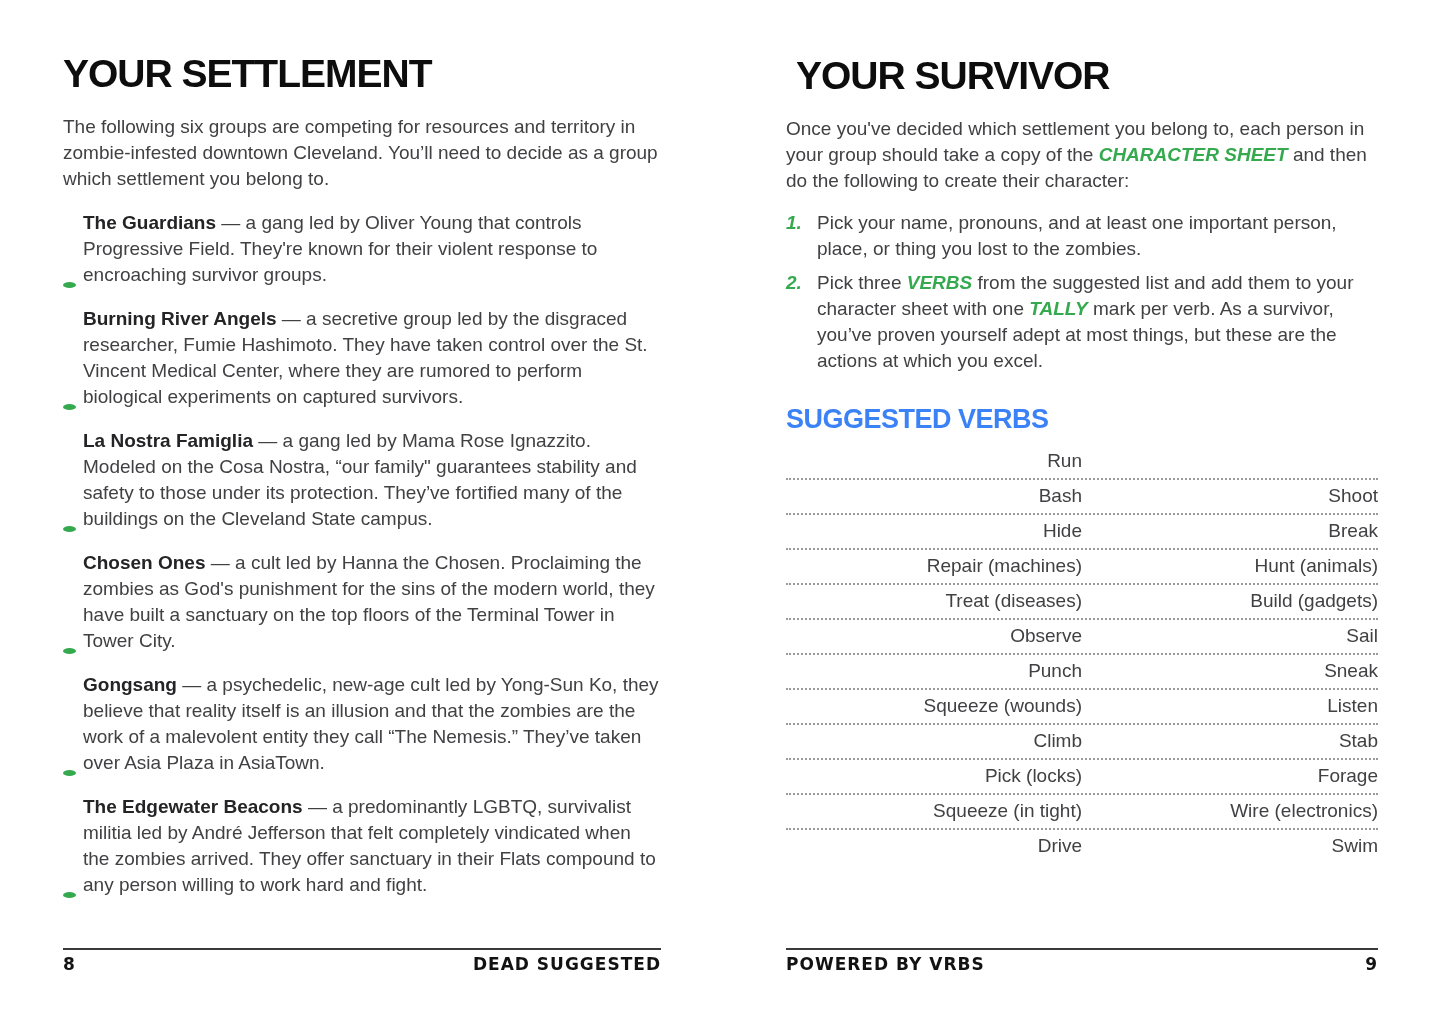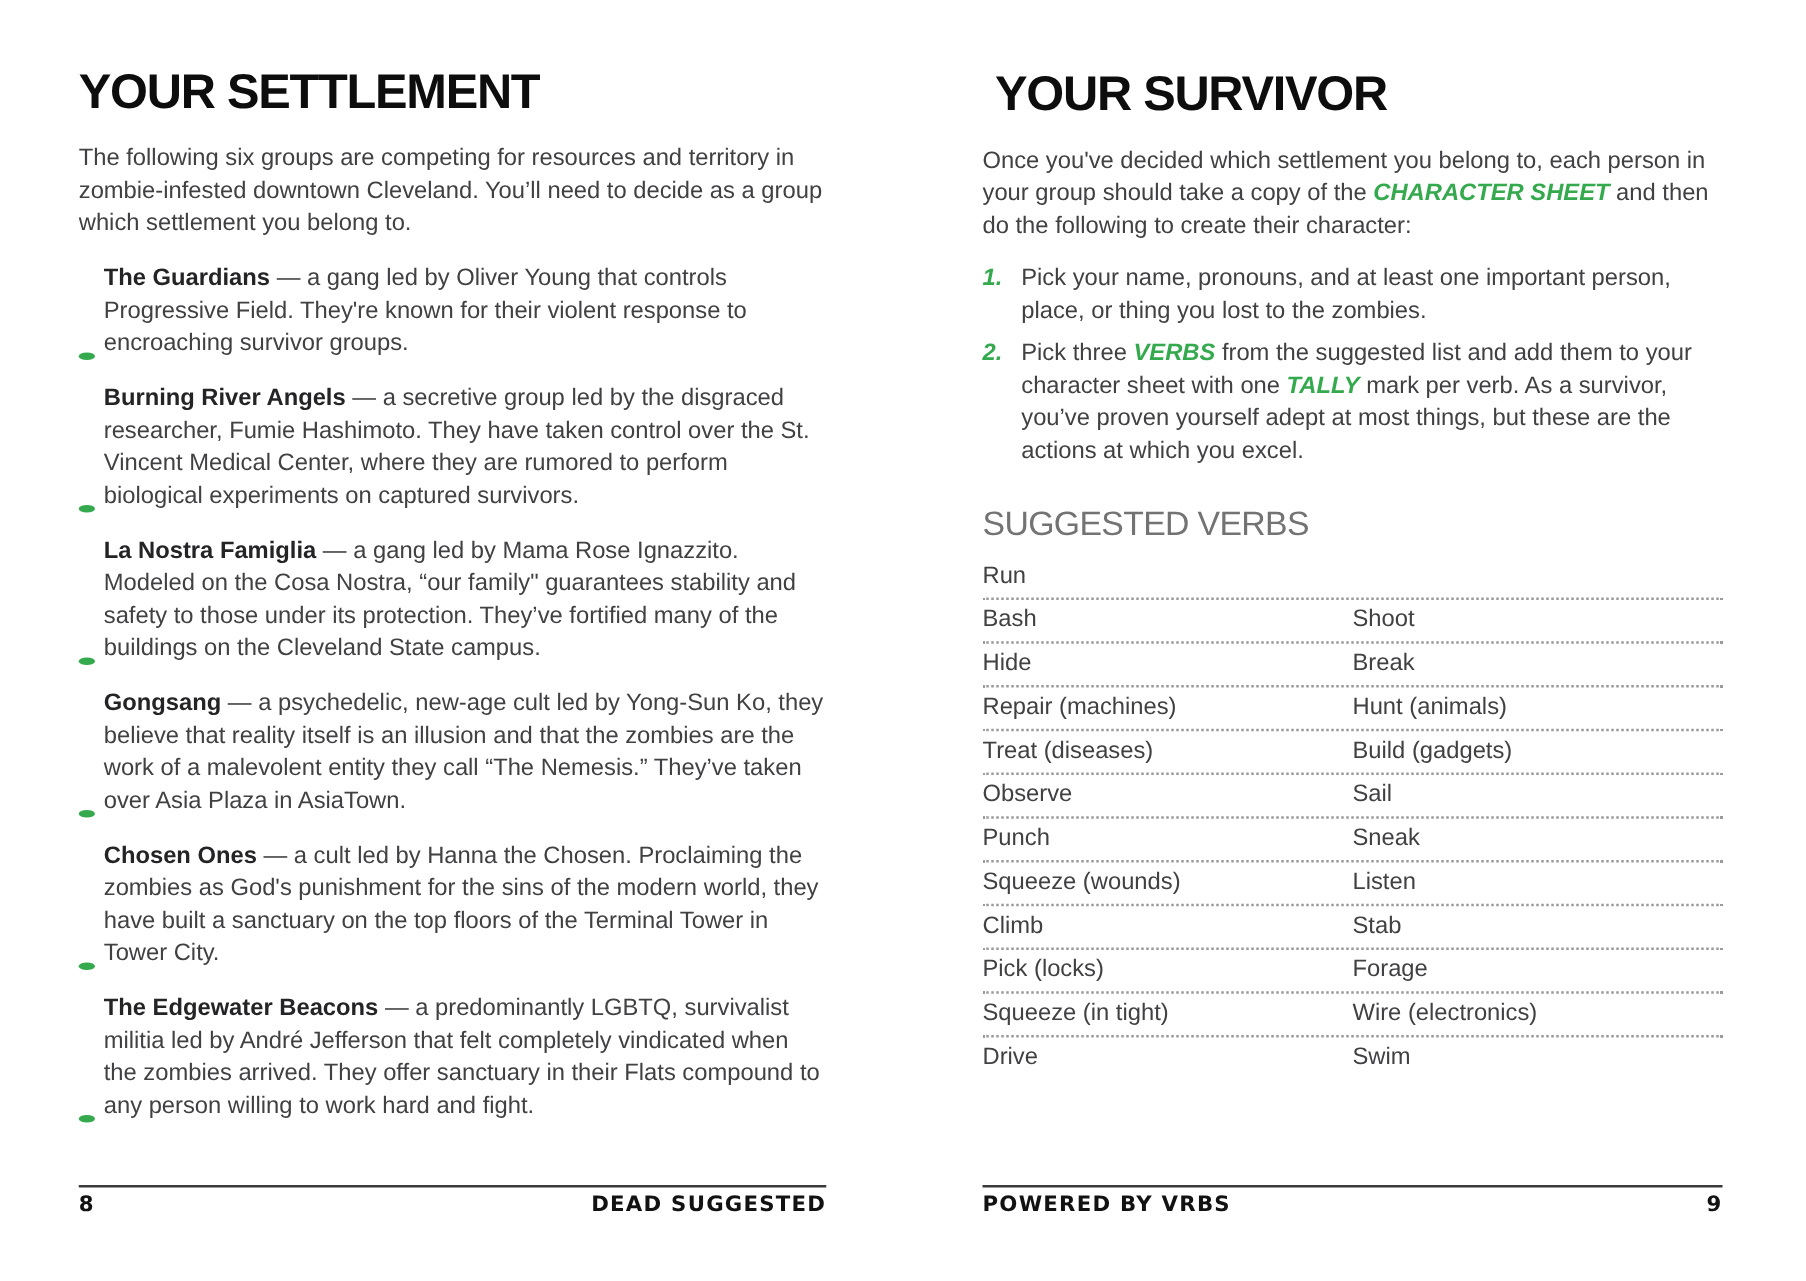--- a/index.html
+++ b/index.html
@@ -65,28 +65,28 @@
     font-style: italic;
   }
   .hl {
     font-weight: 700;
     font-style: italic;
   }
 
   .section-title {
     margin-top: 30px;
     font-size: 27px;
-    font-weight: 400;
+    font-weight: 700;
     letter-spacing: -0.5px;
-    color: #737373;
+    color: #3b82f6;
     text-transform: uppercase;
   }
 
   
-  .verb-table { margin-top: 10px; }
+  .verb-table { margin-top: 10px; text-align: right; }
   .verb-row {
     display: flex;
     padding: 5px 0 6px 0;
     font-size: 19px;
     line-height: 22px;
     border-bottom: 2px dotted #9a9a9a;
   }
   .verb-row:last-child { border-bottom: none; }
   .verb-cell-left  { flex: 0 0 50%; }
   .verb-cell-right { flex: 0 0 50%; }
@@ -126,25 +126,25 @@
       <li class="group-item">
         <span class="bullet-dot accent-bg" style="background: rgb(53, 169, 78);"></span>
         <span><span class="group-name">Burning River Angels</span><span> — a secretive group led by the disgraced researcher, Fumie Hashimoto. They have taken control over the St. Vincent Medical Center, where they are rumored to perform biological experiments on captured survivors.</span></span>
       </li>
       <li class="group-item">
         <span class="bullet-dot accent-bg" style="background: rgb(53, 169, 78);"></span>
         <span><span class="group-name">La Nostra Famiglia</span><span> — a gang led by Mama Rose Ignazzito. Modeled on the Cosa Nostra, “our family" guarantees stability and safety to those under its protection. They’ve fortified many of the buildings on the Cleveland State campus.</span></span>
       </li>
       <li class="group-item">
         <span class="bullet-dot accent-bg" style="background: rgb(53, 169, 78);"></span>
+        <span><span class="group-name">Chosen Ones</span><span> — a cult led by Hanna the Chosen. Proclaiming the zombies as God's punishment for the sins of the modern world, they have built a sanctuary on the top floors of the Terminal Tower in Tower City.</span></span>
+      </li>
+      <li class="group-item">
+        <span class="bullet-dot accent-bg" style="background: rgb(53, 169, 78);"></span>
         <span><span class="group-name">Gongsang</span><span> — a psychedelic, new-age cult led by Yong-Sun Ko, they believe that reality itself is an illusion and that the zombies are the work of a malevolent entity they call “The Nemesis.” They’ve taken over Asia Plaza in AsiaTown.</span></span>
-      </li>
-      <li class="group-item">
-        <span class="bullet-dot accent-bg" style="background: rgb(53, 169, 78);"></span>
-        <span><span class="group-name">Chosen Ones</span><span> — a cult led by Hanna the Chosen. Proclaiming the zombies as God's punishment for the sins of the modern world, they have built a sanctuary on the top floors of the Terminal Tower in Tower City.</span></span>
       </li>
       <li class="group-item">
         <span class="bullet-dot accent-bg" style="background: rgb(53, 169, 78);"></span>
         <span><span class="group-name">The Edgewater Beacons</span><span> — a predominantly LGBTQ, survivalist militia led by André Jefferson that felt completely vindicated when the zombies arrived. They offer sanctuary in their Flats compound to any person willing to work hard and fight.</span></span>
       </li>
     </ul>
 
     <div class="footer">
       <span class="comic">8</span>
       <span class="comic">DEAD SUGGESTED</span>

